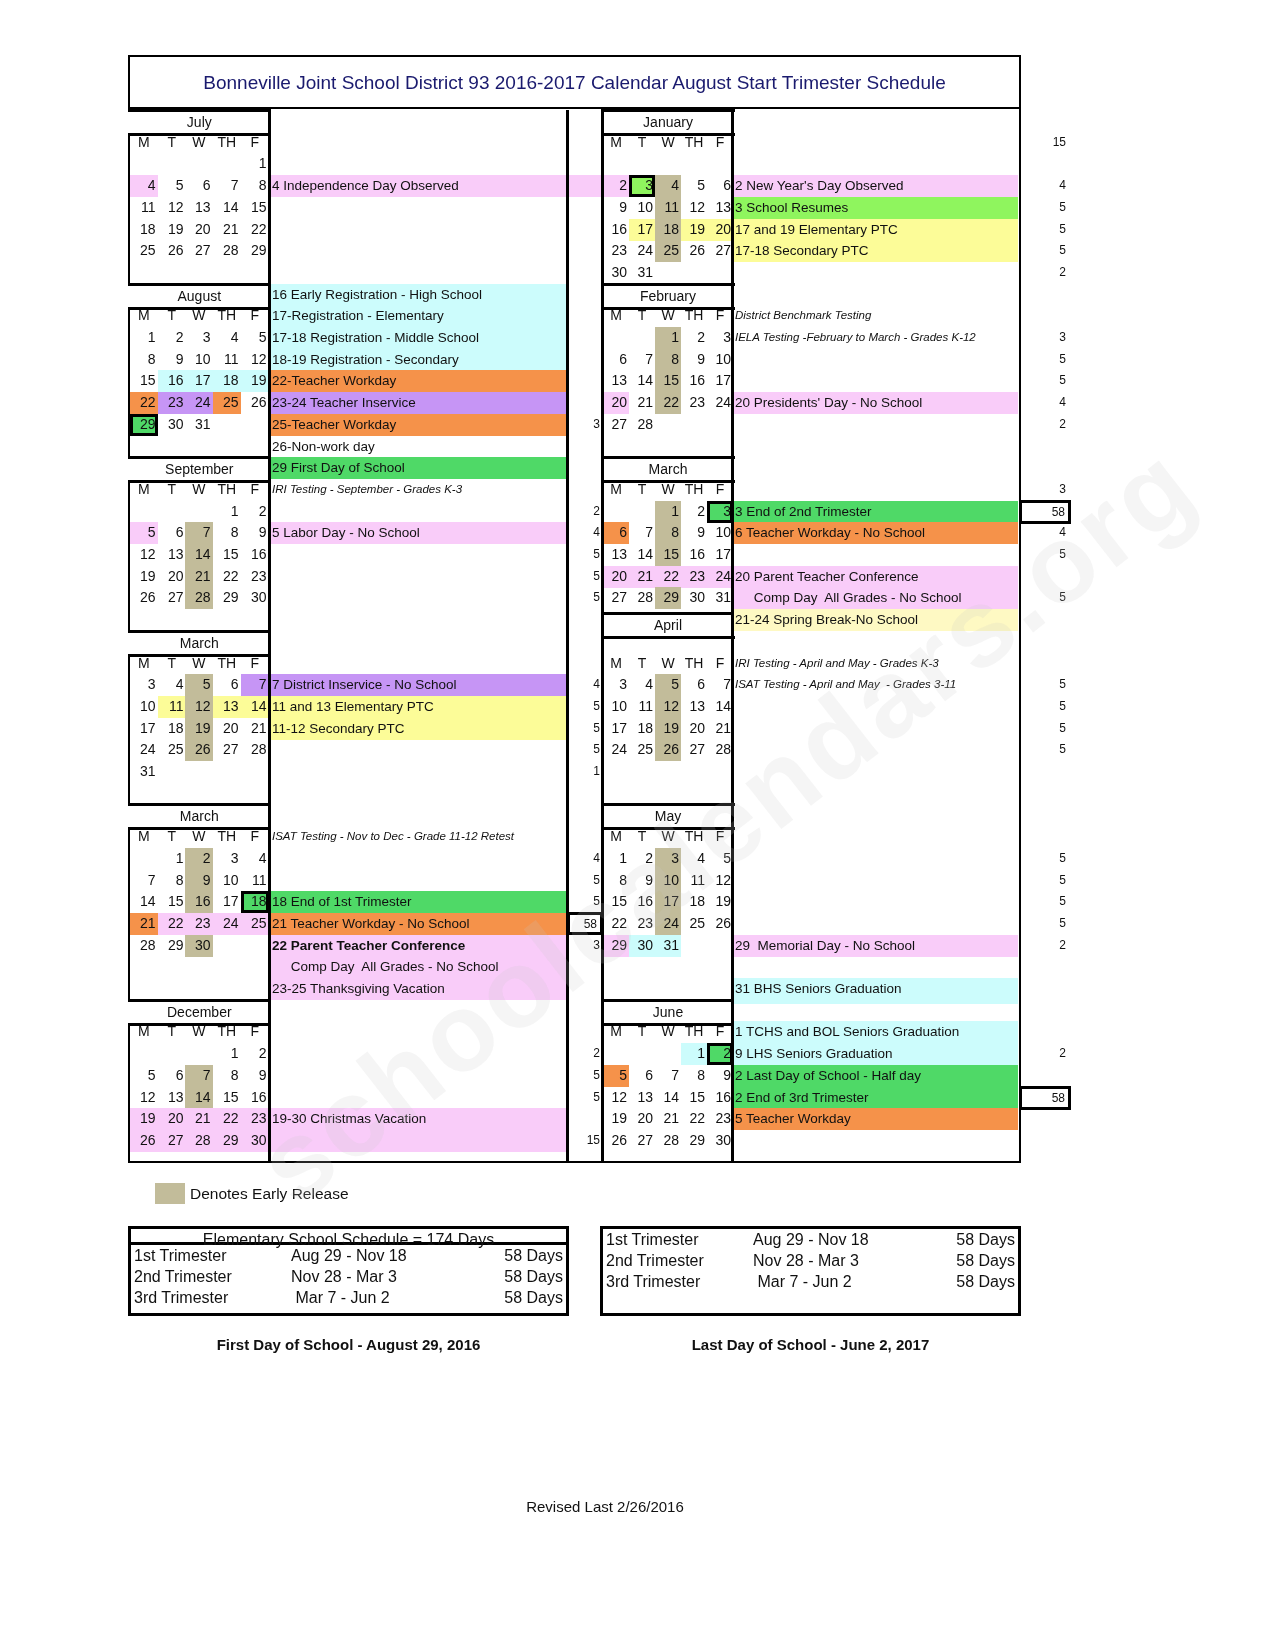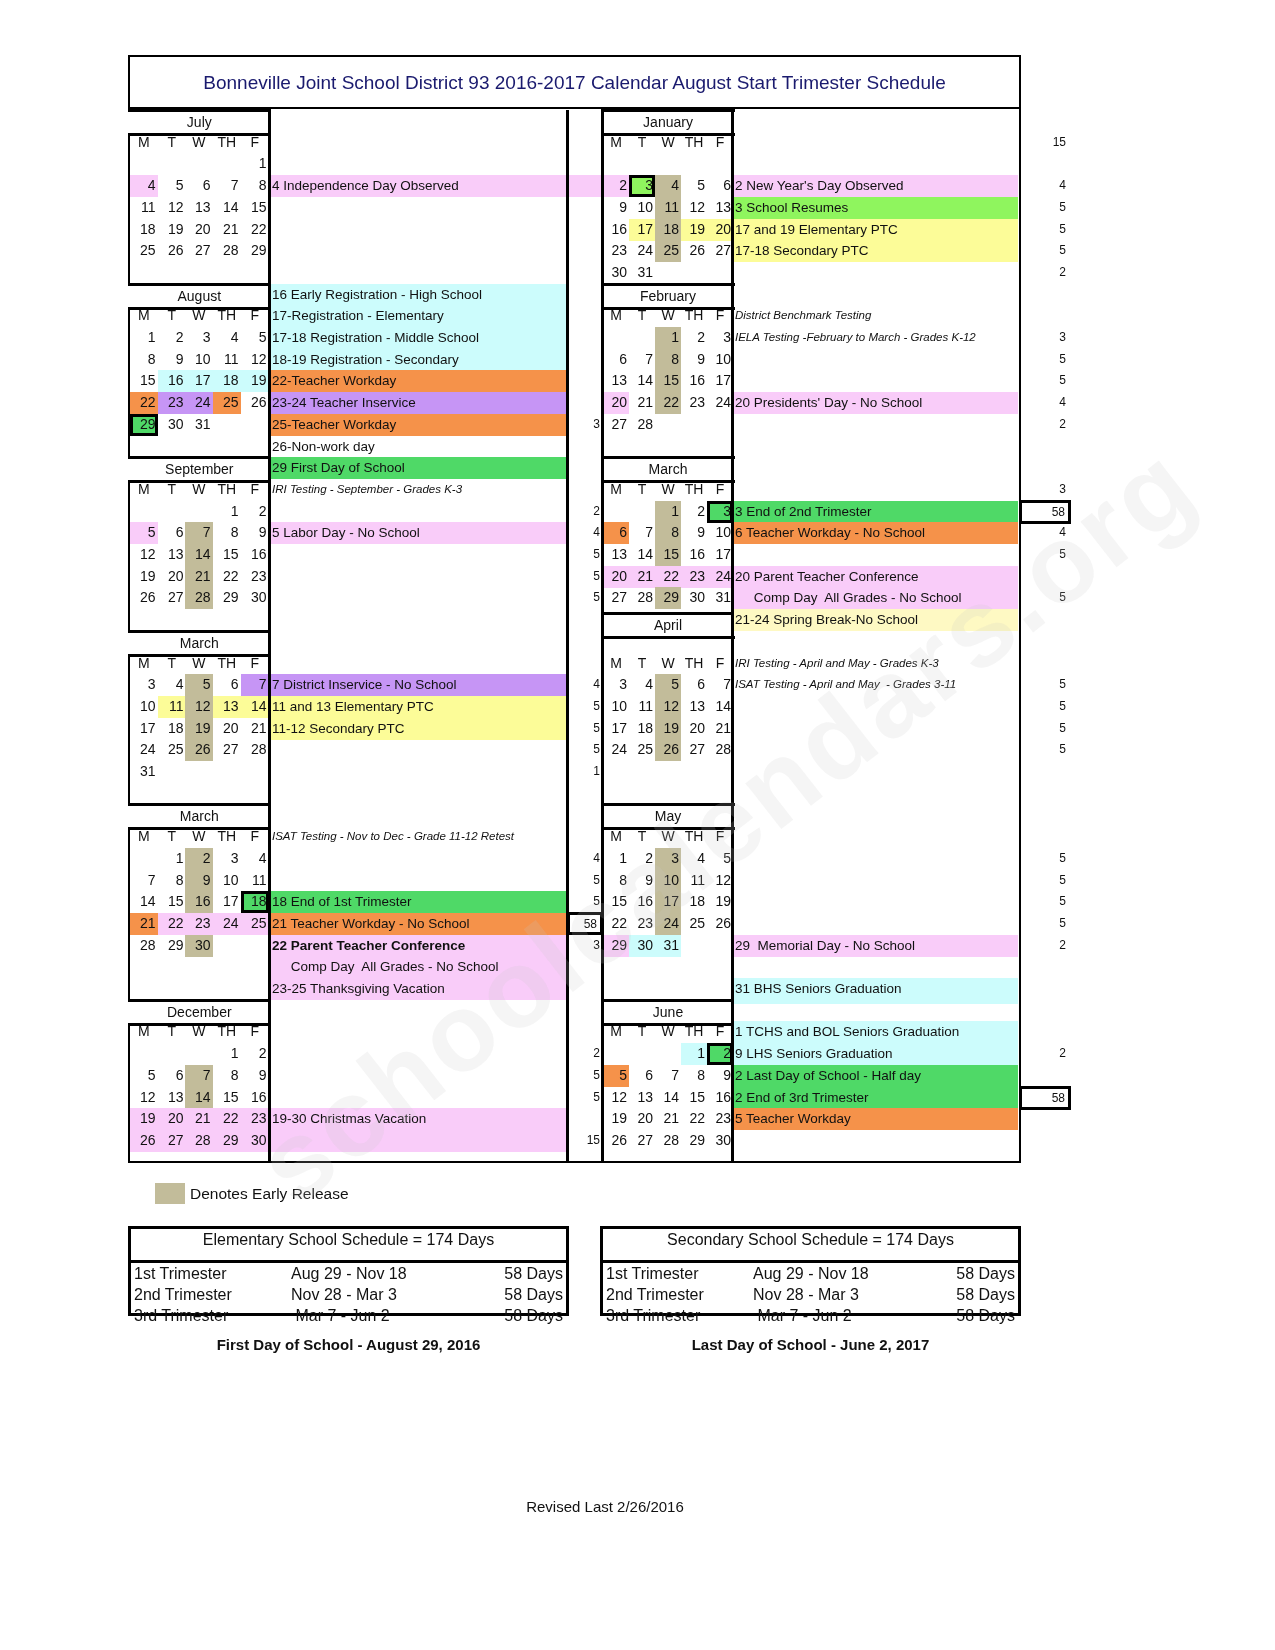--- a/index.html
+++ b/index.html
@@ -11,21 +11,21 @@
   .month-head { position: absolute; text-align: center; font-size: 14px; line-height: 20px; border-top: 3px solid #000; border-bottom: 3px solid #000; background: #fff; }
   .dayhead { position: absolute; font-size: 14px; line-height: 21px; text-align: center; }
   .cell { position: absolute; font-size: 14px; line-height: 21px; text-align: right; padding-right: 2px; height: 21px; }
   .ev { position: absolute; font-size: 13.5px; line-height: 21px; height: 21px; padding-left: 2px; white-space: nowrap; overflow: hidden; }
   .ev.italic { font-style: italic; font-size: 11.5px; }
   .cnt { position: absolute; font-size: 12px; line-height: 21px; text-align: right; width: 30px; }
   .boxed { outline: 3px solid #000; outline-offset: -3px; }
   .boxnum { position: absolute; border: 3px solid #000; font-size: 12px; text-align: right; padding-right: 3px; line-height: 18px; background: #fff; }
   .legend-swatch { position: absolute; }
   .sched { position: absolute; border: 3px solid #000; }
-  .sched .hdr { height: 34px; border-bottom: 3px solid #000; text-align: center; font-size: 16px; line-height: 22px; }
+  .sched .hdr { height: 16px; border-bottom: 3px solid #000; text-align: center; font-size: 16px; line-height: 22px; }
   .sched .row { height: 21px; font-size: 16px; line-height: 21px; position: relative; }
   .sched .row span { position: absolute; }
   .footer-bold { position: absolute; font-weight: bold; font-size: 15px; text-align: center; }
   .watermark { position: absolute; font-size: 110px; color: rgba(200,200,200,0.18); transform: rotate(-38deg); left: 150px; top: 760px; white-space: nowrap; font-weight: bold; pointer-events: none; letter-spacing: 4px; }
 </style>
 </head>
 <body>
 
 <div id="frame"></div>
 <div id="title">Bonneville Joint School District 93   2016-2017 Calendar August Start Trimester Schedule</div>
@@ -481,21 +481,20 @@
       <span style="right:3px">58 Days</span>
     </div>
   <div class="row">
       <span style="left:3px">3rd Trimester</span>
       <span style="left:160px;white-space:pre"> Mar 7 - Jun 2</span>
       <span style="right:3px">58 Days</span>
     </div>
 </div>
 
 <div class="sched" style="left:600px;top:1226px;width:421px;height:90px;">
-  <div class="hdr">Secondary School Schedule = 174 Days</div>
   <div class="row">
       <span style="left:3px">1st Trimester</span>
       <span style="left:150px">Aug 29 - Nov 18</span>
       <span style="right:3px">58 Days</span>
     </div>
   <div class="row">
       <span style="left:3px">2nd Trimester</span>
       <span style="left:150px">Nov 28 - Mar 3</span>
       <span style="right:3px">58 Days</span>
     </div>

